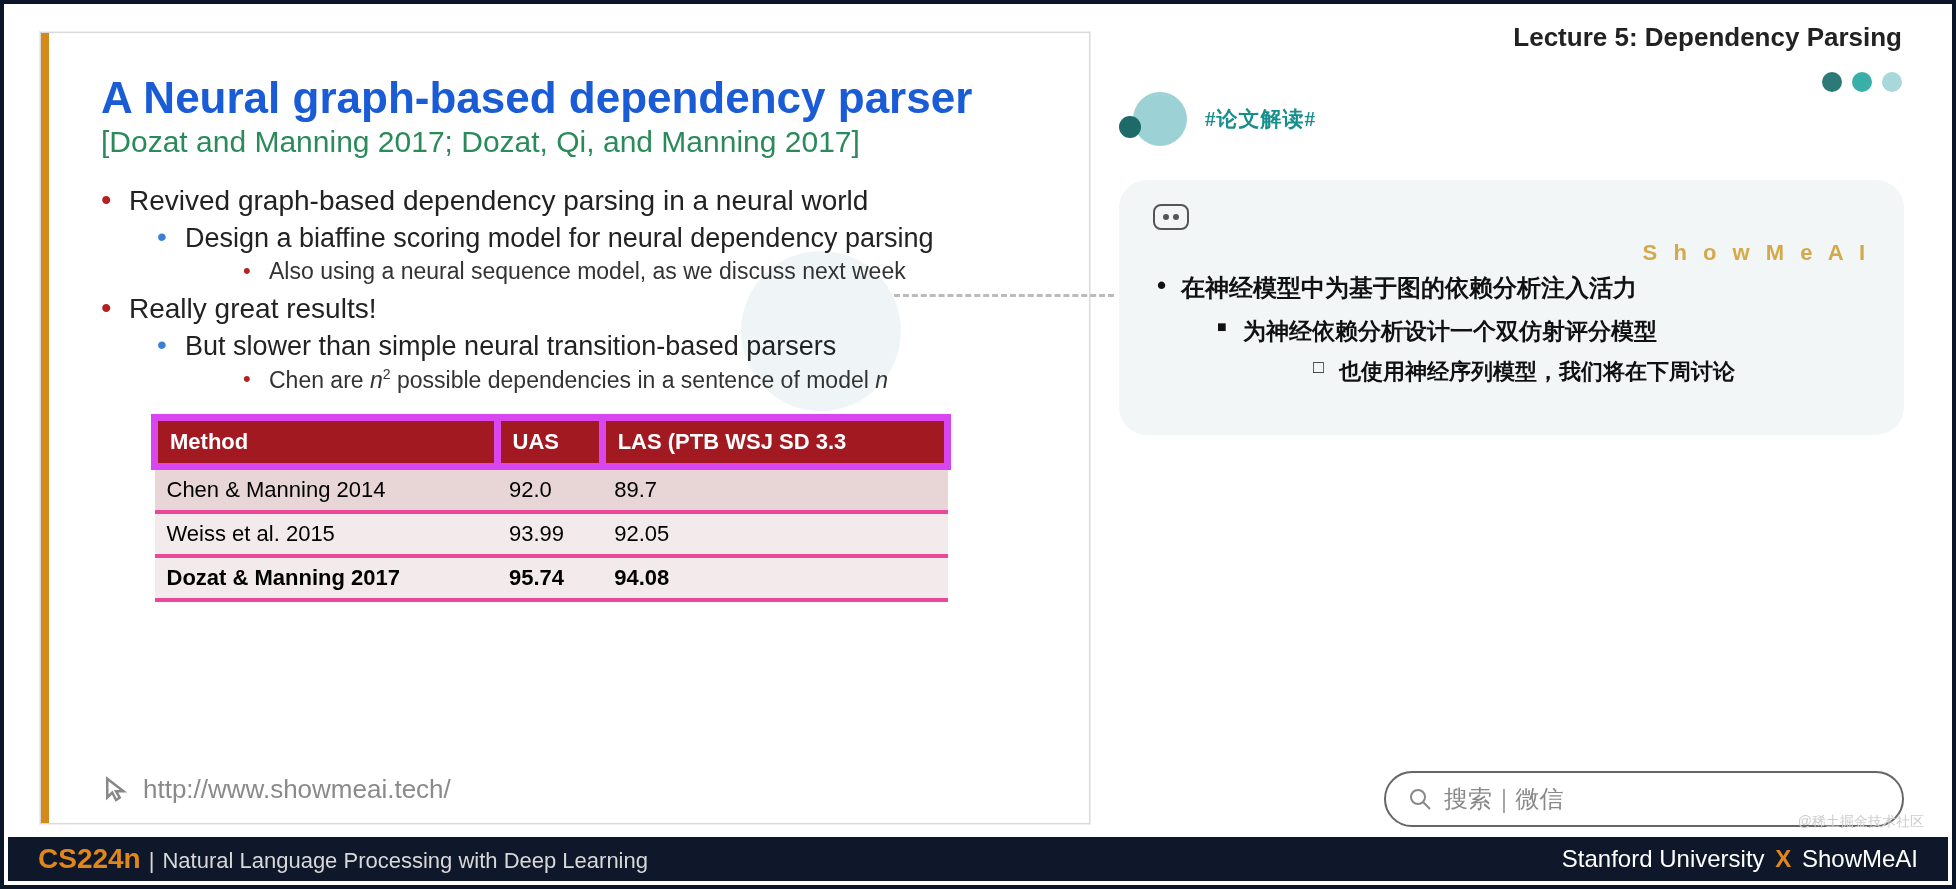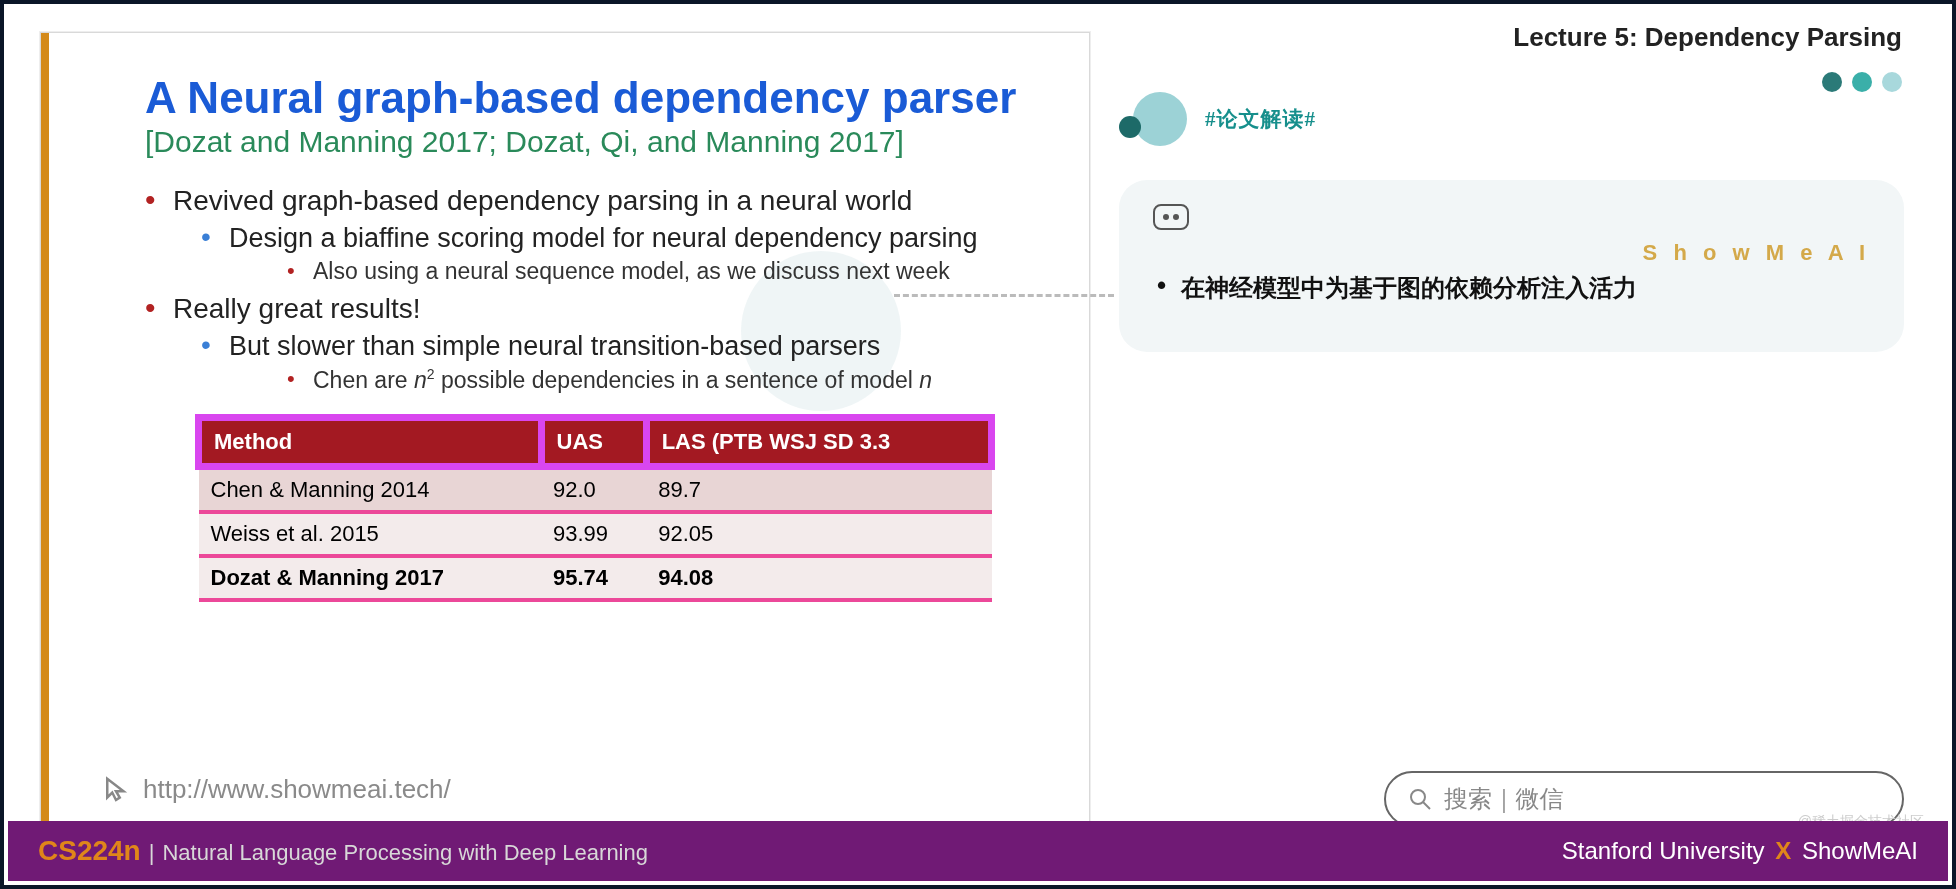--- a/index.html
+++ b/index.html
@@ -28,21 +28,20 @@
 .dots span:nth-child(2){ background: #3aafa9; }
 .dots span:nth-child(3){ background: #a8d8dc; }
 
 .slide-card {
   position: absolute;
   top: 28px; left: 36px;
   width: 1050px; height: 792px;
   border: 1px solid #d9d9d9;
   box-shadow: 0 0 0 1px #eee;
   background: #fff;
-  padding-left: 44px;
 }
 .slide-card .leftbar {
   position: absolute; left: 0; top: 0; bottom: 0;
   width: 8px; background: #d48a1a;
 }
 .slide-content { padding: 40px 60px 0 60px; }
 .title {
   font-size: 44px; font-weight: 700; color: #1a5bd6;
   margin-bottom: 2px;
 }
@@ -158,21 +157,21 @@
 .search-bold { font-size: 24px; font-weight: 800; color: #222; }
 
 .watermark {
   position: absolute; bottom: 54px; right: 28px;
   font-size: 14px; color: #ccc;
 }
 
 
 .footer {
   position: absolute; left: 4px; right: 4px; bottom: 4px;
-  height: 60px; background: #701a75;
+  height: 44px; background: #0f172a;
   display: flex; align-items: center;
   color: #fff; padding: 0 30px;
   justify-content: space-between;
 }
 .footer-left { display: flex; align-items: baseline; gap: 8px; }
 .course { color: #e0861a; font-weight: 700; font-size: 28px; }
 .course-sub { color: #d8d8d8; font-size: 22px; font-weight: 300; }
 .footer-right { font-size: 24px; font-weight: 300; }
 .footer-right .x { color: #e0861a; font-weight: 600; padding: 0 4px; }
 </style>
@@ -271,20 +270,30 @@
     </div>
     <div class="anno-head-text">#论文解读#</div>
   </div>
 
   <div class="anno-box">
     <span class="robot-icon"></span>
     <div class="anno-brand">S h o w M e A I</div>
     <ul class="zh1">
       <li>
         <span>在神经模型中为基于图的依赖分析注入活力</span>
+        <ul class="zh2">
+          <li>
+            <span>为神经依赖分析设计一个双仿射评分模型</span>
+            <ul class="zh3">
+              <li>
+                <span>也使用神经序列模型，我们将在下周讨论</span>
+              </li>
+            </ul>
+          </li>
+        </ul>
       </li>
     </ul>
   </div>
 
   <div class="search-box">
     <span class="search-icon">
       <svg viewBox="0 0 24 24">
           <circle cx="10" cy="10" r="7"></circle>
           <line x1="15" y1="15" x2="22" y2="22"></line>
         </svg>

